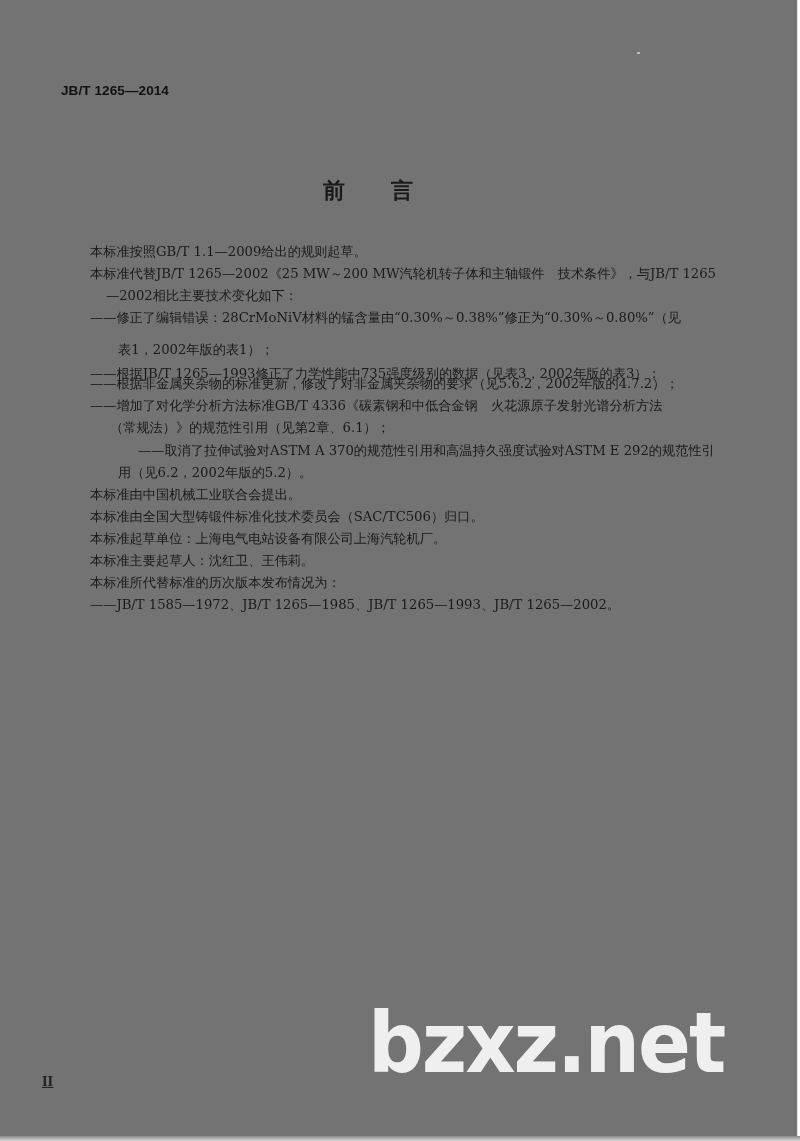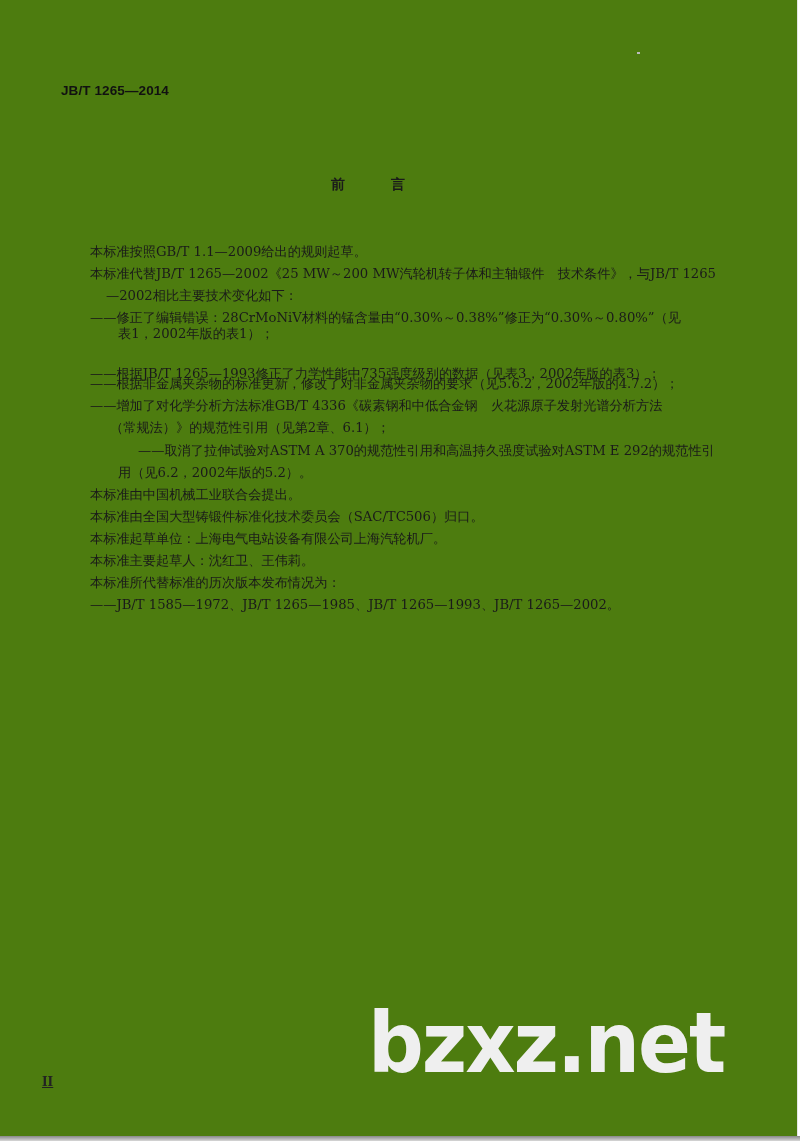--- a/index.html
+++ b/index.html
@@ -1,28 +1,28 @@
 <!DOCTYPE html>
 <html><head>
 <meta charset="utf-8">
 <style>
   html, body { margin: 0; padding: 0; }
   body {
     width: 800px; height: 1141px; background: #ffffff; position: relative; overflow: hidden;
     font-family: "DejaVu Serif", "Liberation Serif", serif; color: #1a1a1a;
   }
-  .page { position: absolute; left: 0; top: 0; width: 797px; height: 1139px; background: #4d7c0f; border-right: 1px solid #e6e6e6; }
+  .page { position: absolute; left: 0; top: 0; width: 797px; height: 1139px; background: #737373; border-right: 1px solid #e6e6e6; }
   .bottom-edge { position: absolute; left: 0; top: 1136px; width: 800px; height: 5px; background: linear-gradient(#888, #d8d8d8); }
   .std-code {
     position: absolute; left: 61px; top: 83px;
     font-family: "Liberation Sans", sans-serif; font-weight: bold; font-size: 13.5px; letter-spacing: 0.1px; color: #111;
   }
   .title {
     position: absolute; left: 0; width: 736px; top: 176px; text-align: center;
-    font-family: "DejaVu Sans", sans-serif; font-weight: bold; font-size: 14px; letter-spacing: 0; color: #1a1a1a;
+    font-family: "DejaVu Sans", sans-serif; font-weight: bold; font-size: 22px; letter-spacing: 0; color: #1a1a1a;
   }
   .title span { display: inline-block; }
   .title .gap { width: 46px; }
   .body-text { position: absolute; left: 0; top: 241px; width: 800px; font-size: 13.2px; line-height: 22.1px; }
   .line { position: absolute; white-space: nowrap; }
   .watermark {
     position: absolute; left: 368px; top: 998px; font-family: "DejaVu Sans", sans-serif; font-weight: bold;
     font-size: 78px; color: #efefef; letter-spacing: -2px; transform: scaleY(1.08);
   }
   .page-num { position: absolute; left: 42px; top: 1075px; font-size: 12px; font-weight: bold; color: #222; text-decoration: underline; }
@@ -38,21 +38,21 @@
 
   <div class="title">
     <span>前</span><span class="gap"></span><span>言</span>
   </div>
 
   <div class="body-text">
     <div class="line" style="left:90px; top:0px;">本标准按照GB/T 1.1—2009给出的规则起草。</div>
     <div class="line" style="left:90px; top:22px;">本标准代替JB/T 1265—2002《25 MW～200 MW汽轮机转子体和主轴锻件　技术条件》，与JB/T 1265</div>
     <div class="line" style="left:62px; top:44px;margin-left:44px;">—2002相比主要技术变化如下：</div>
     <div class="line" style="left:90px; top:66px;">——修正了编辑错误：28CrMoNiV材料的锰含量由“0.30%～0.38%”修正为“0.30%～0.80%”（见</div>
-    <div class="line" style="left:118px; top:82px;">表1，2002年版的表1）；</div>
+    <div class="line" style="left:118px; top:98px;">表1，2002年版的表1）；</div>
     <div class="line" style="left:90px; top:110px;margin-top:12px;">——根据JB/T 1265—1993修正了力学性能中735强度级别的数据（见表3，2002年版的表3）；</div>
     <div class="line" style="left:90px; top:132px;">——根据非金属夹杂物的标准更新，修改了对非金属夹杂物的要求（见5.6.2，2002年版的4.7.2）；</div>
     <div class="line" style="left:90px; top:154px;">——增加了对化学分析方法标准GB/T 4336《碳素钢和中低合金钢　火花源原子发射光谱分析方法</div>
     <div class="line" style="left:110px; top:176px;">（常规法）》的规范性引用（见第2章、6.1）；</div>
     <div class="line" style="left:90px; top:199px;margin-left:48px;">——取消了拉伸试验对ASTM A 370的规范性引用和高温持久强度试验对ASTM E 292的规范性引</div>
     <div class="line" style="left:118px; top:221px;">用（见6.2，2002年版的5.2）。</div>
     <div class="line" style="left:90px; top:243px;">本标准由中国机械工业联合会提出。</div>
     <div class="line" style="left:90px; top:265px;">本标准由全国大型铸锻件标准化技术委员会（SAC/TC506）归口。</div>
     <div class="line" style="left:90px; top:287px;">本标准起草单位：上海电气电站设备有限公司上海汽轮机厂。</div>
     <div class="line" style="left:90px; top:309px;">本标准主要起草人：沈红卫、王伟莉。</div>

